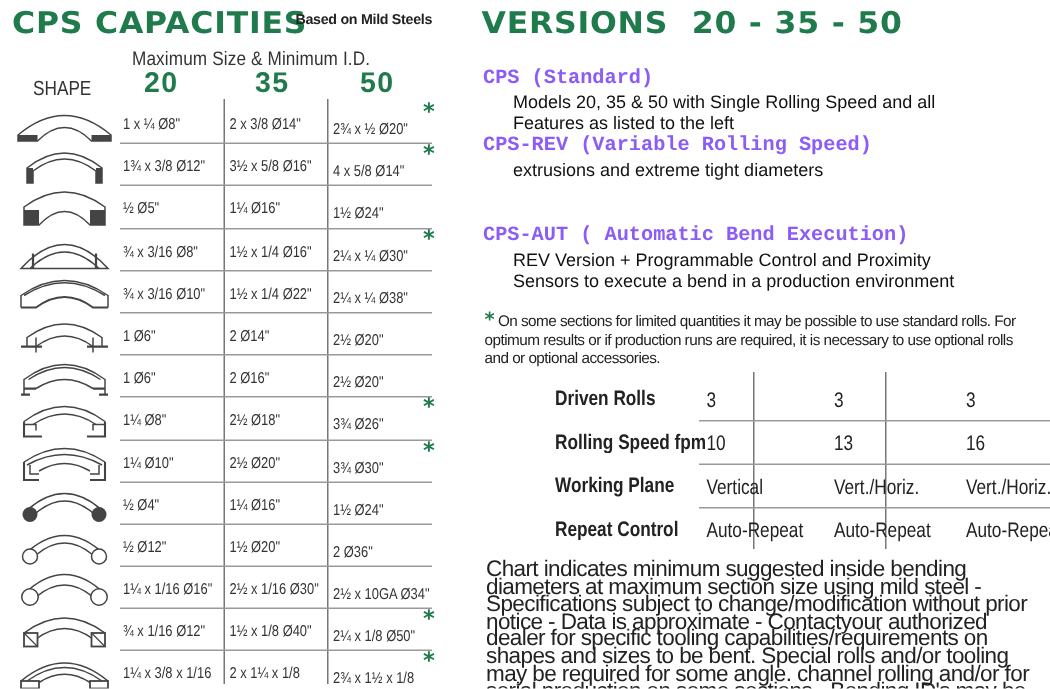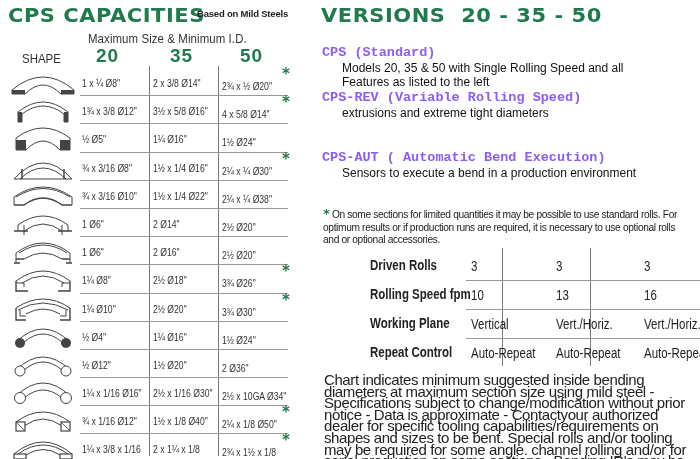--- a/index.html
+++ b/index.html
@@ -326,20 +326,21 @@
   <div>Features as listed to the left</div>
 </div>
 
 <div class="ver-head" style="top:90px">CPS-REV (Variable Rolling Speed)</div>
 <div class="ver-text" style="top:106px">
   <div>extrusions and extreme tight diameters</div>
 </div>
 
 <div class="ver-head" style="top:150px">CPS-AUT ( Automatic Bend Execution)</div>
 <div class="ver-text" style="top:166px">
+  <div>REV Version + Programmable Control and Proximity</div>
   <div>Sensors to execute a bend in a production environment</div>
 </div>
 
 <div class="note">
   <span class="star">*</span>
   <span>On some sections for limited quantities it may be possible to use standard rolls. For optimum results or if production runs are required, it is necessary to use optional rolls and or optional accessories.</span>
 </div>
 
 <div class="vline" style="left:502px; top:248px; height:118px;"></div>
 <div class="vline" style="left:590px; top:248px; height:118px;"></div>

